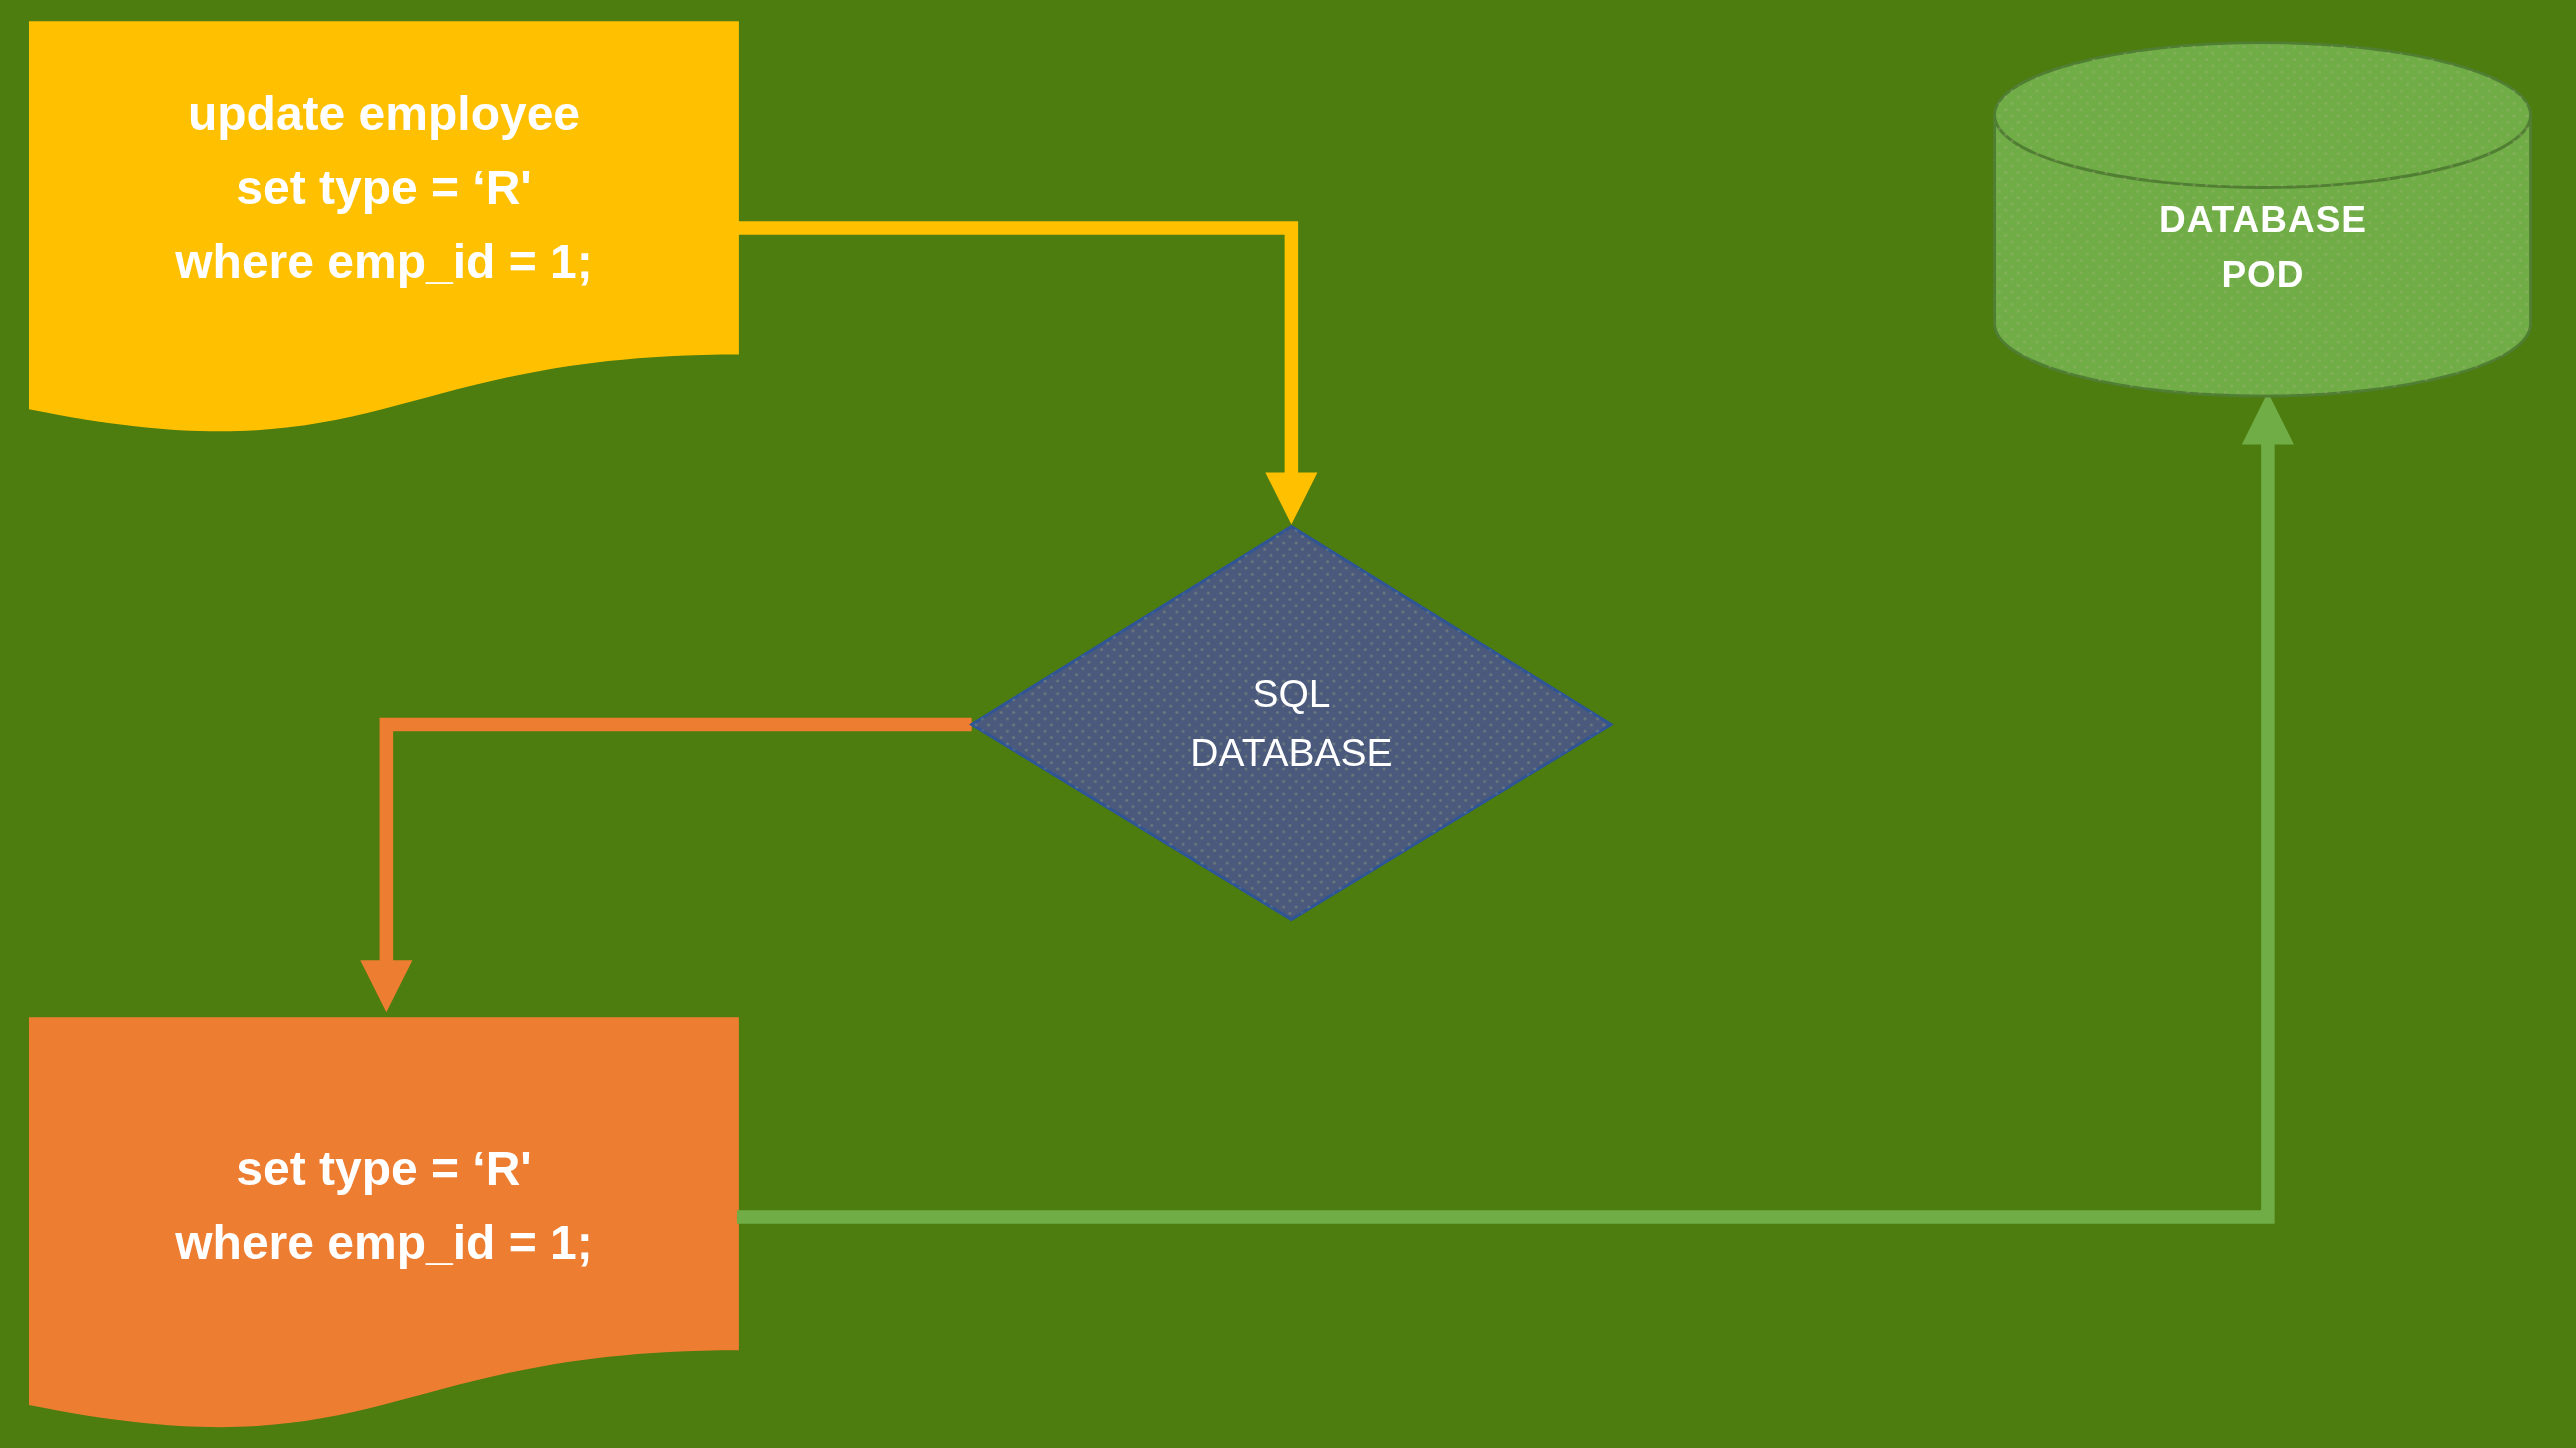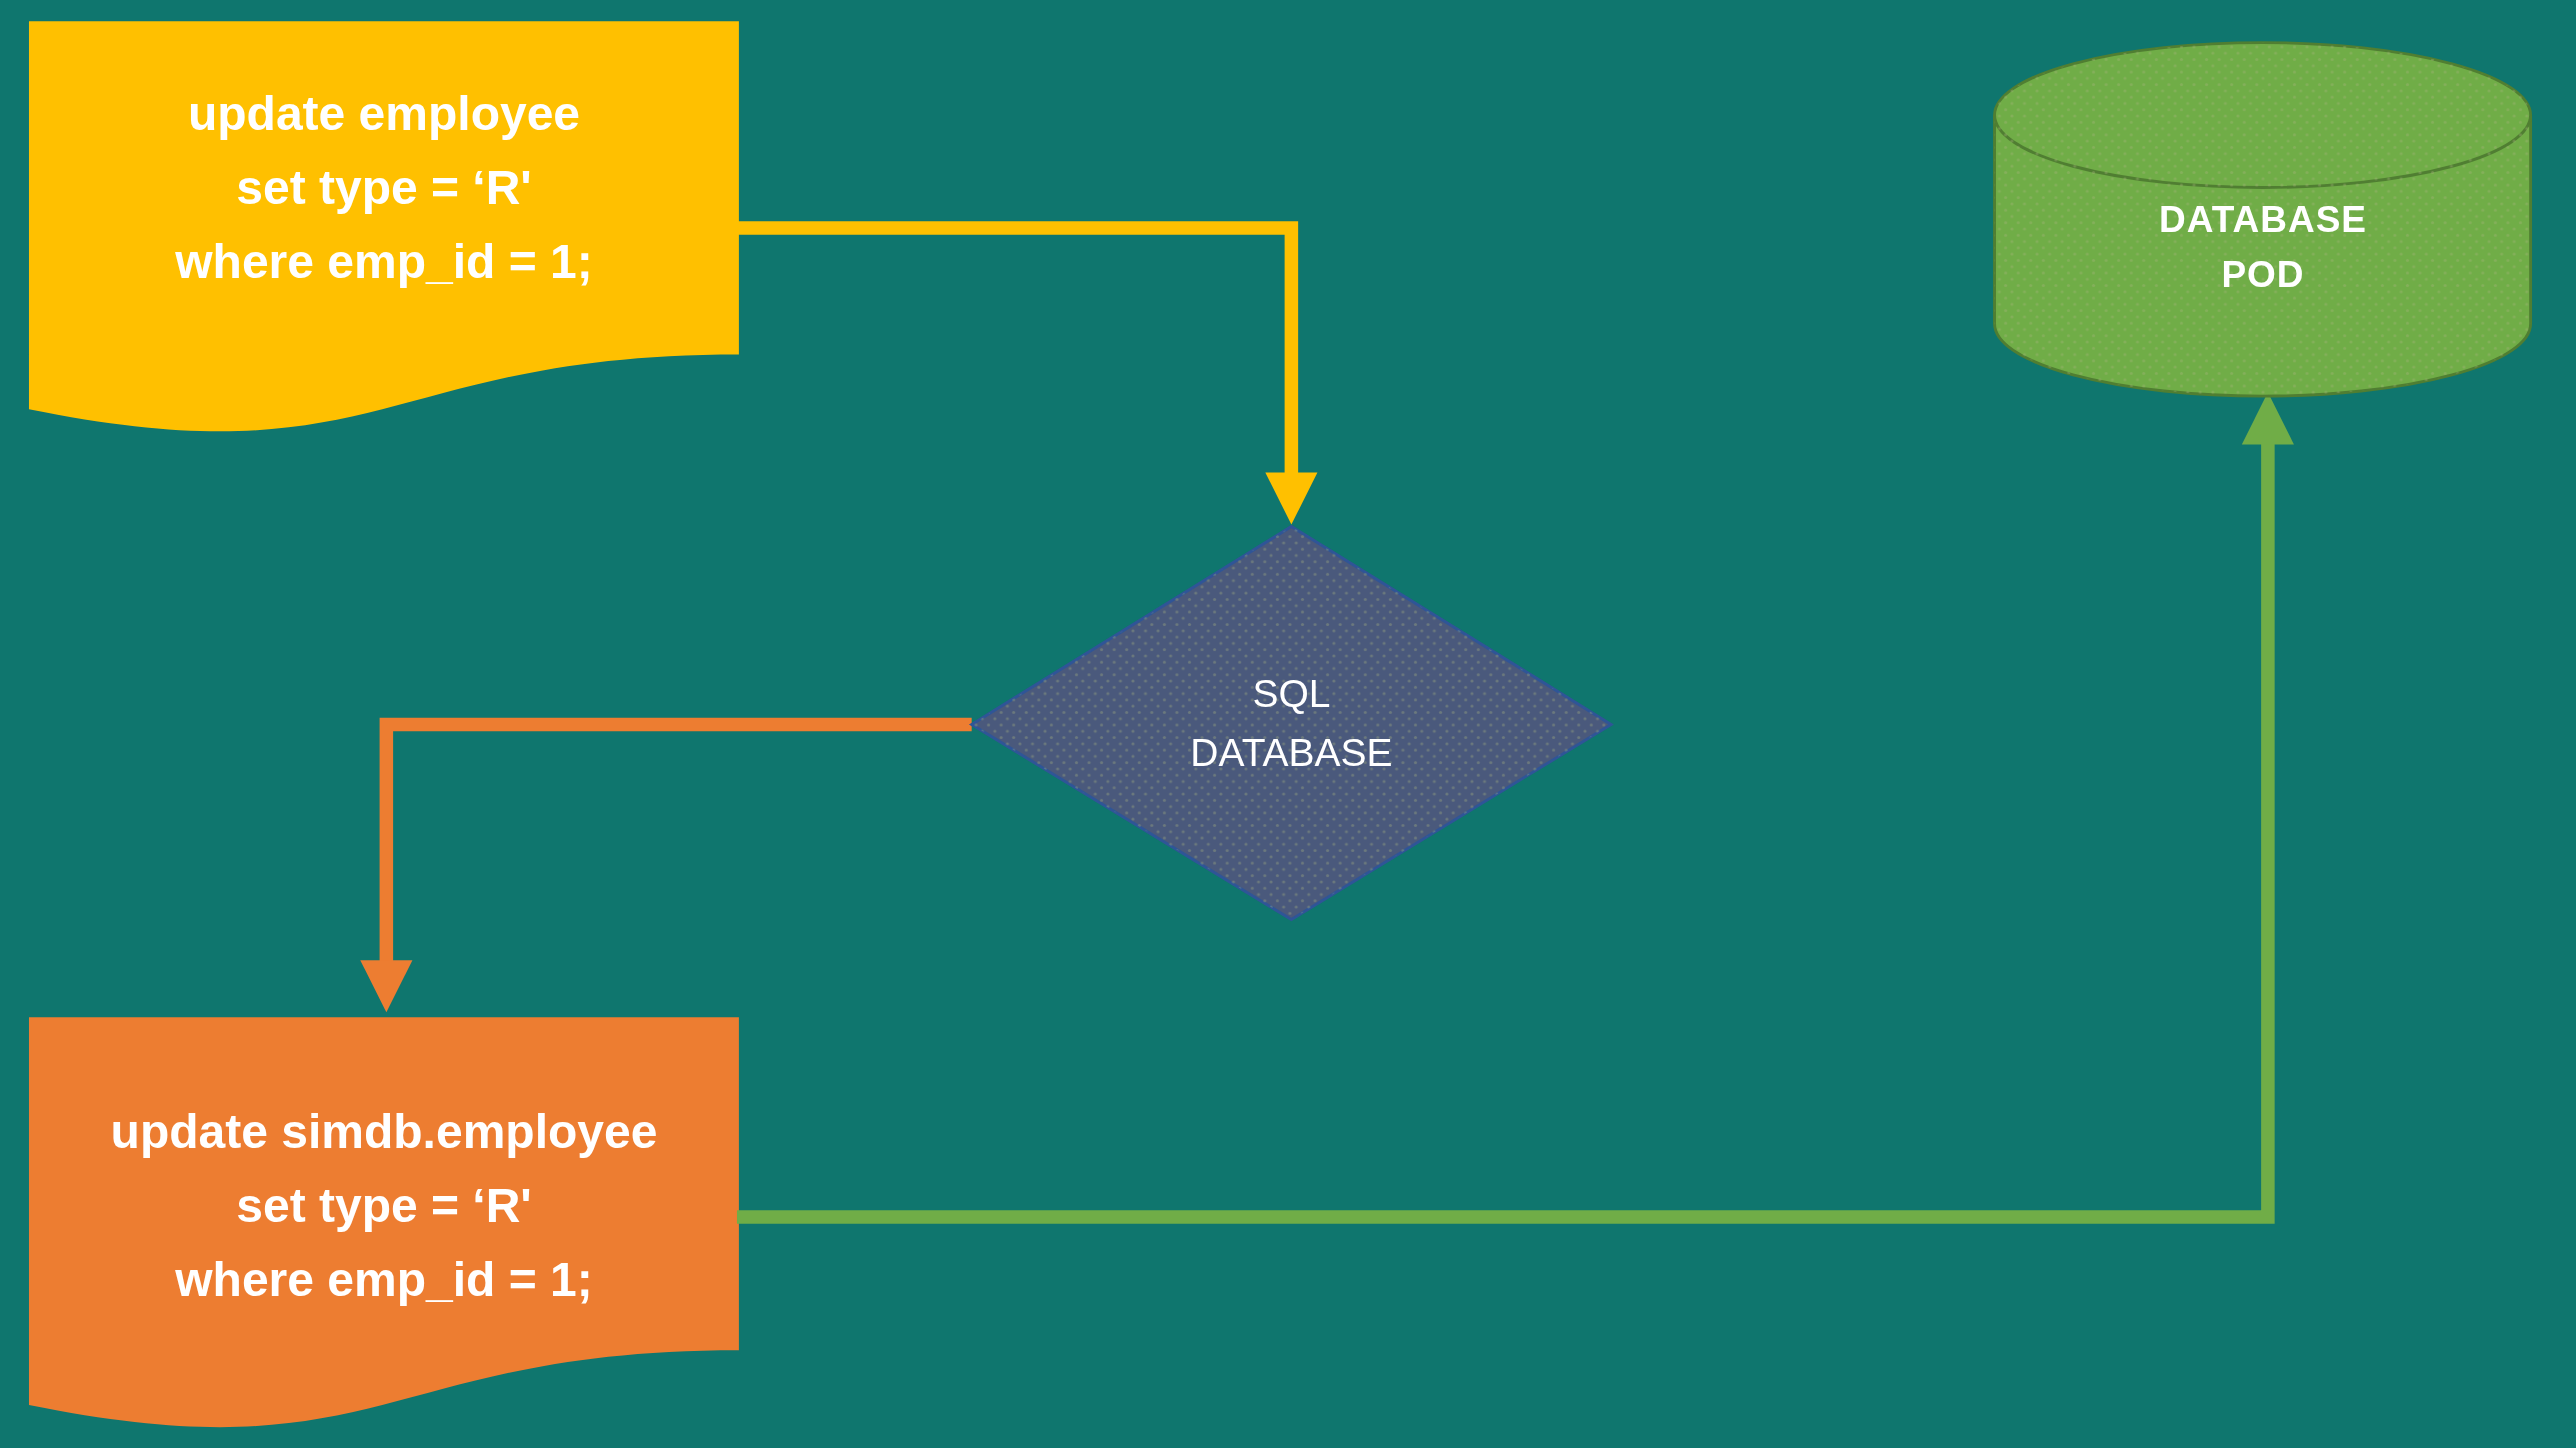--- a/index.html
+++ b/index.html
@@ -4,21 +4,21 @@
 <style>
   html, body {
     margin: 0;
     padding: 0;
     background: #ffffff;
   }
   .canvas {
     position: relative;
     width: 2576px;
     height: 1449px;
-    background: #0f766e;
+    background: #4d7c0f;
     font-family: "Liberation Sans", sans-serif;
     overflow: hidden;
   }
   .shape-layer {
     position: absolute;
     left: 0;
     top: 0;
     width: 2576px;
     height: 1449px;
     display: block;
@@ -90,21 +90,20 @@
     <div>set type = ‘R'</div>
     <div>where emp_id = 1;</div>
   </div>
 
   <div class="node-label diamond-label" style="left:972px; top:526px; width:639px; height:393px;">
     <div>SQL</div>
     <div>DATABASE</div>
   </div>
 
   <div class="node-label doc-label" style="left:29px; top:1017px; width:710px; height:377px;">
-    <div>update simdb.employee</div>
     <div>set type = ‘R'</div>
     <div>where emp_id = 1;</div>
   </div>
 
   <div class="node-label cylinder-label" style="left:1995px; top:87px; width:536px; height:319px;">
     <div>DATABASE</div>
     <div>POD</div>
   </div>
 
 </div>

